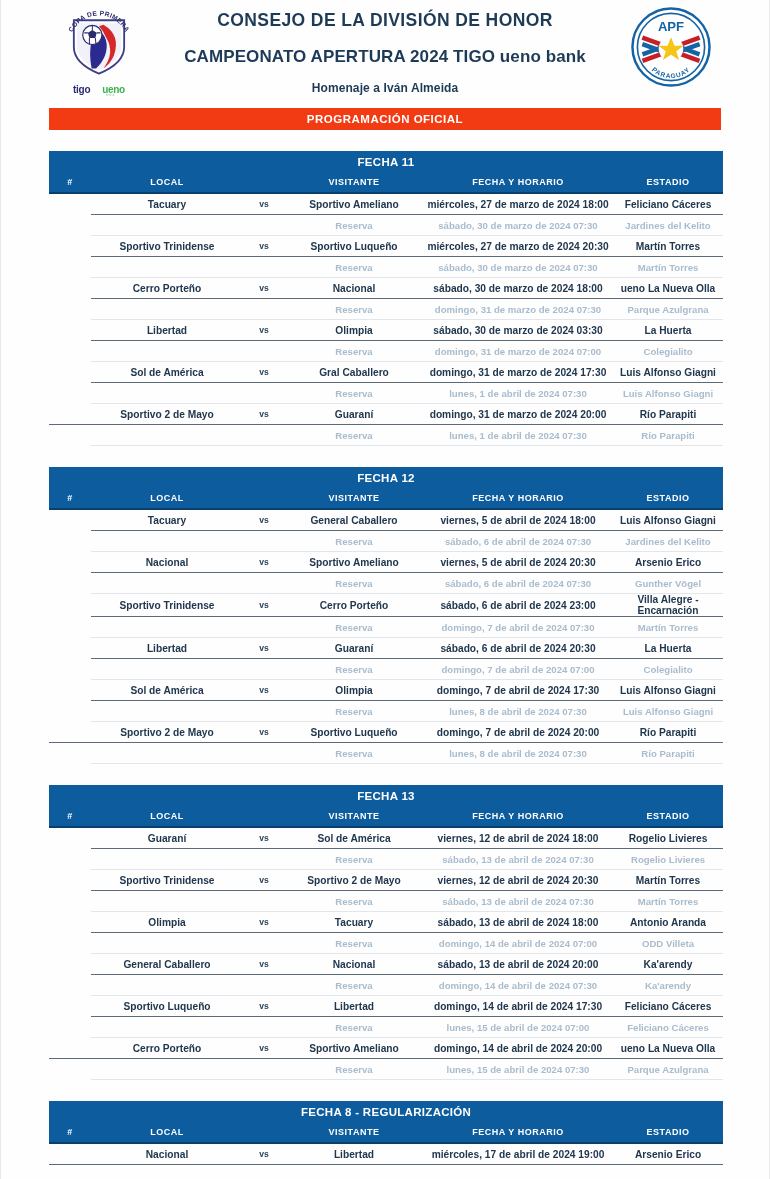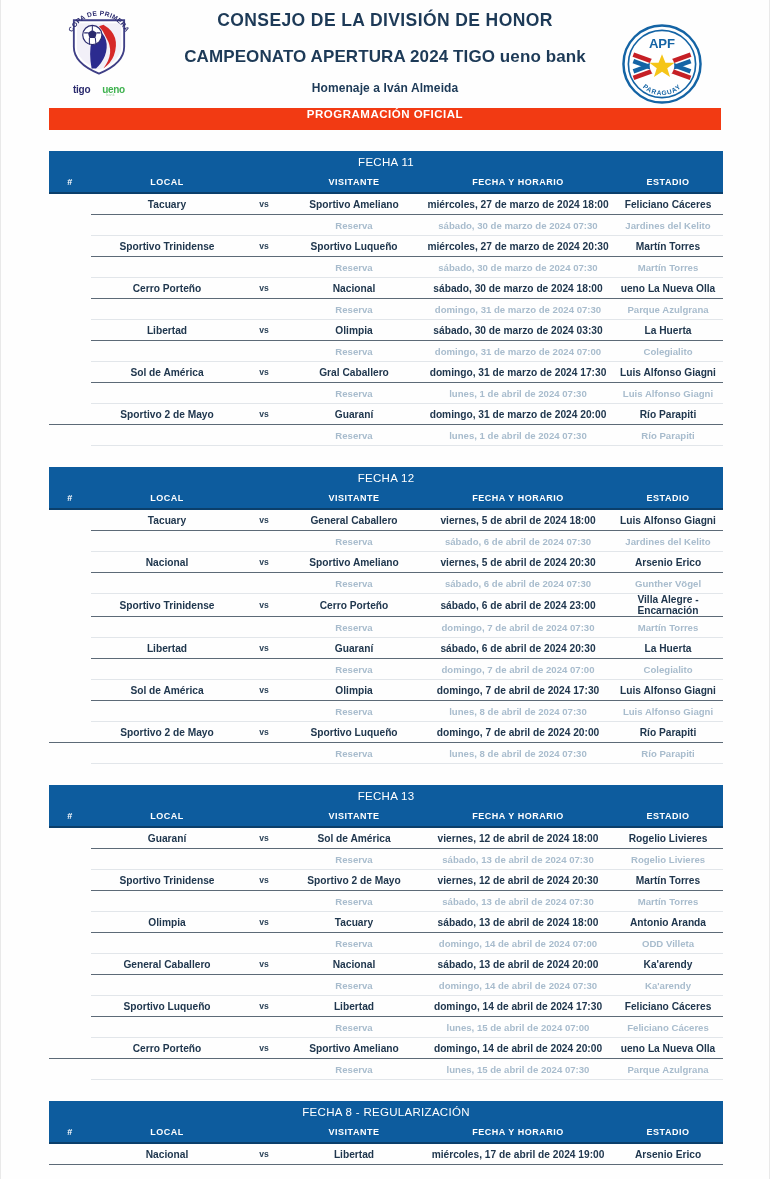--- a/index.html
+++ b/index.html
@@ -36,23 +36,23 @@
     width: 100px;
     flex: 0 0 100px;
     padding-top: 4px;
     display: flex;
     flex-direction: column;
     align-items: center;
   }
   .logo-right {
     width: 100px;
     flex: 0 0 100px;
-    padding-top: 23px;
+    padding-top: 6px;
     display: flex;
-    justify-content: flex-start;
+    justify-content: center;
   }
   .header-center {
     flex: 1 1 auto;
     text-align: center;
     padding-top: 10px;
   }
   .title-main {
     font-size: 17.5px;
     font-weight: bold;
     letter-spacing: 0.4px;
@@ -107,21 +107,21 @@
     letter-spacing: 0.2px;
     font-weight: normal;
   }
 
   
   .banner-wrap { padding: 0 48px; }
   .banner {
     background: #f23a13;
     height: 22px;
     display: flex;
-    align-items: flex-start;
+    align-items: center;
     justify-content: center;
   }
   .banner span {
     color: #ffffff;
     font-size: 11.5px;
     font-weight: bold;
     letter-spacing: 0.5px;
   }
 
   
@@ -132,21 +132,21 @@
   table.sched {
     width: 100%;
     border-collapse: collapse;
     table-layout: fixed;
   }
   .fecha-title td {
     background: #0d5c9e;
     color: #ffffff;
     text-align: center;
     font-size: 11.5px;
-    font-weight: normal;
+    font-weight: bold;
     letter-spacing: 0.3px;
     height: 21px;
     padding: 0;
     vertical-align: middle;
   }
   .col-head td {
     background: #0d5c9e;
     color: #ffffff;
     font-size: 9px;
     font-weight: bold;

